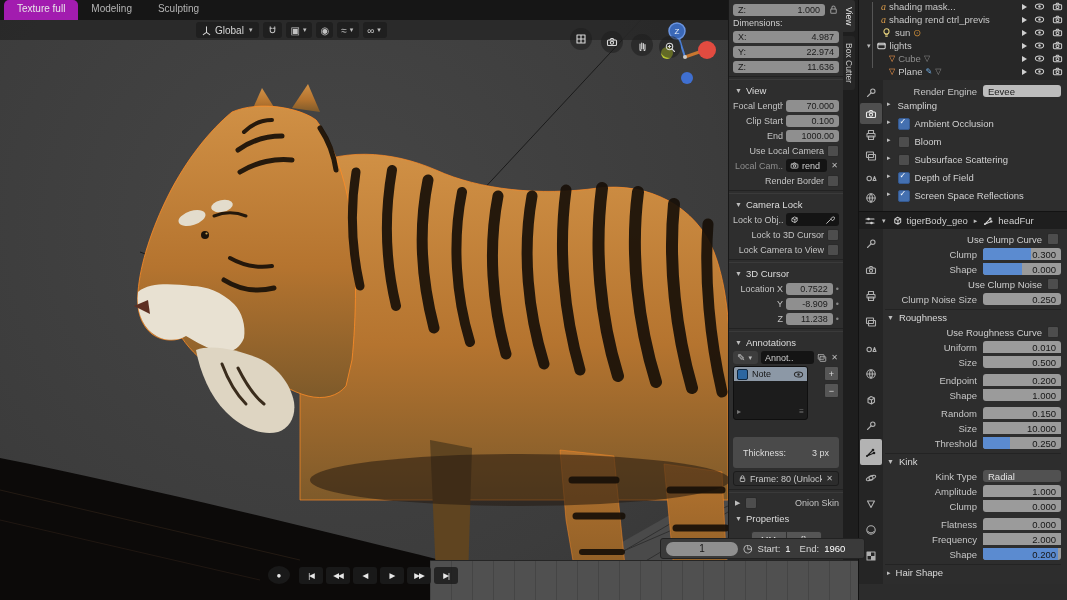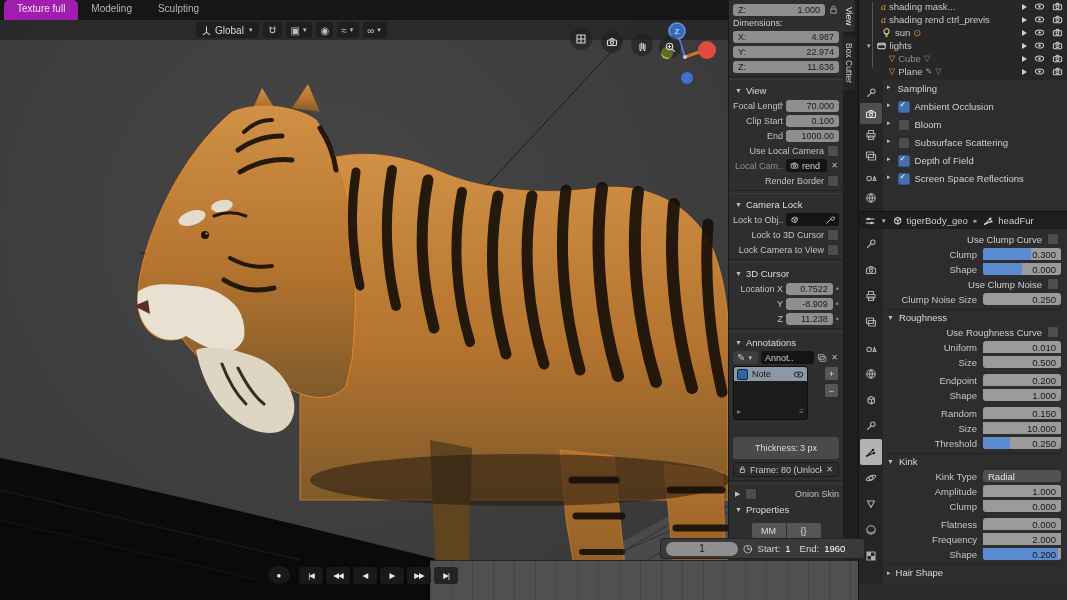--- a/index.html
+++ b/index.html
@@ -35,21 +35,21 @@
   .sep{height:2px;margin:3px -4px;border-top:1px solid #222;border-bottom:1px solid #3a3a3a;}
   .xbtn{color:#bbb;font-size:8px;padding:0 1px;}
   .objfield{flex:1;background:#141414;border-radius:3px;height:13px;display:flex;align-items:center;gap:3px;padding:0 4px;color:#cfcfcf;}
   .alist-wrap{display:flex;gap:16px;margin-bottom:17px;}
   .alist{flex:1;background:#1c1c1c;border:1px solid #0f0f0f;border-radius:3px;height:52px;overflow:hidden;}
   .alist-row{display:flex;align-items:center;height:14px;background:#8c98a6;color:#161616;gap:4px;padding:0 3px;}
   .swatch{width:9px;height:9px;border-radius:2px;background:#2c66a0;border:1px solid #10263d;}
   .alist-foot{display:flex;align-items:center;justify-content:space-between;padding:0 3px;color:#777;height:12px;margin-top:24px;font-size:8px;}
   .pmcol{display:flex;flex-direction:column;gap:2px;}
   .pmbtn{width:13px;height:13px;background:#565656;border:1px solid #2c2c2c;border-radius:2px;color:#ddd;display:flex;align-items:center;justify-content:center;font-size:9px;}
-  .sfield{background:#4a4a4a;border-radius:3px;height:22px;display:flex;align-items:center;justify-content:space-between;color:#ddd;padding:0 22px;margin-bottom:3px;}
+  .sfield{background:#4a4a4a;border-radius:3px;height:31px;display:flex;align-items:center;justify-content:space-between;color:#ddd;padding:0 10px;margin-bottom:3px;}
   .framebtn{background:#2c2c2c;border:1px solid #1c1c1c;border-radius:3px;height:13px;display:flex;align-items:center;gap:3px;color:#c9c9c9;padding:0 4px;margin-bottom:2px;white-space:nowrap;overflow:hidden;}
   .mmrow{display:flex;justify-content:center;margin-top:6px;}
   .mmbtn{width:34px;height:15px;background:#555;color:#ddd;display:flex;align-items:center;justify-content:center;border:1px solid #303030;}
   .mmbtn.l{border-radius:3px 0 0 3px;}
   .mmbtn.r{border-radius:0 3px 3px 0;border-left:none;}
   
   .vtabs{position:absolute;left:843px;top:0;width:15px;height:560px;background:#1e1e1e;z-index:5;}
   .vtab{writing-mode:vertical-rl;font-size:8.5px;color:#c9c9c9;padding:7px 1px;background:#262626;border-radius:0 3px 3px 0;margin-bottom:4px;}
   .vtab.active{background:#2e2e2e;color:#ececec;}
   
@@ -673,20 +673,26 @@
               <use href="#i-scene"></use>
             </svg>
           </div>
         <div class="ricon" style="height:21px">
             <svg class="ic" width="12" height="12">
               <use href="#i-world"></use>
             </svg>
           </div>
       </div>
       <div class="pcontent">
+        <div class="prow" style="height:16px">
+          <span class="plabel">Render Engine</span>
+          <div class="pfield engine">
+              <span>Eevee</span>
+            </div>
+        </div>
         <div class="renderrow">
             <span class="caret">▸</span>
             <span>Sampling</span>
           </div>
         <div class="renderrow">
             <span class="caret">▸</span>
             <span class="cbox checked"></span>
             <span>Ambient Occlusion</span>
           </div>
         <div class="renderrow">

